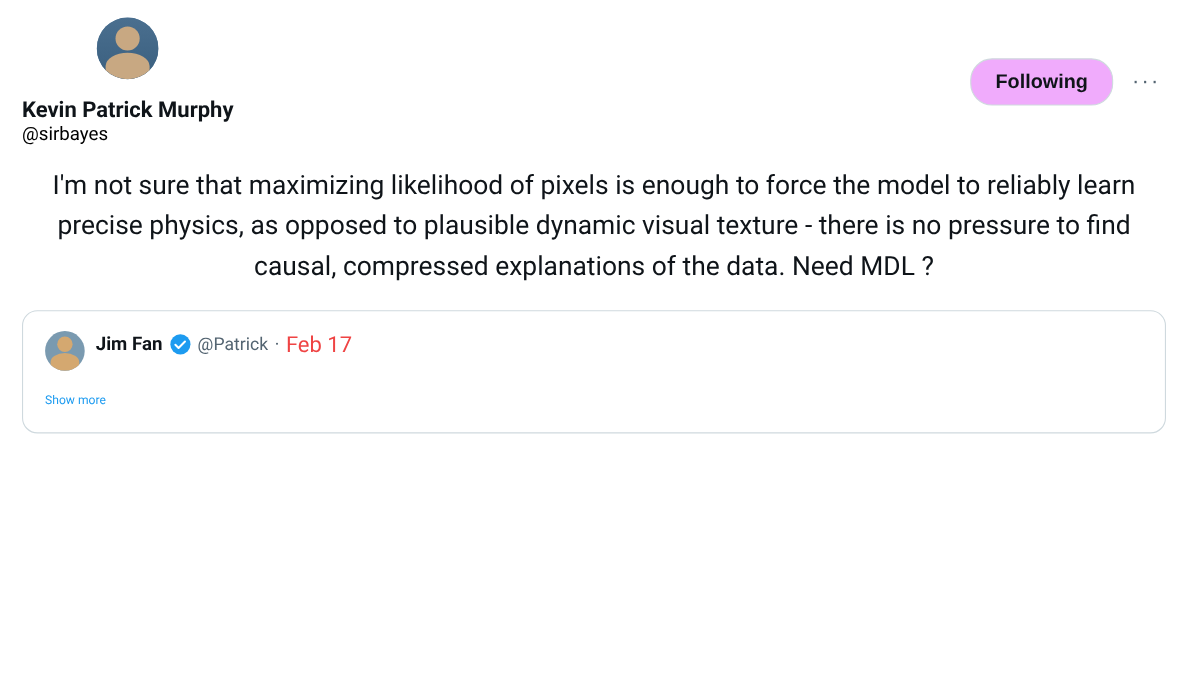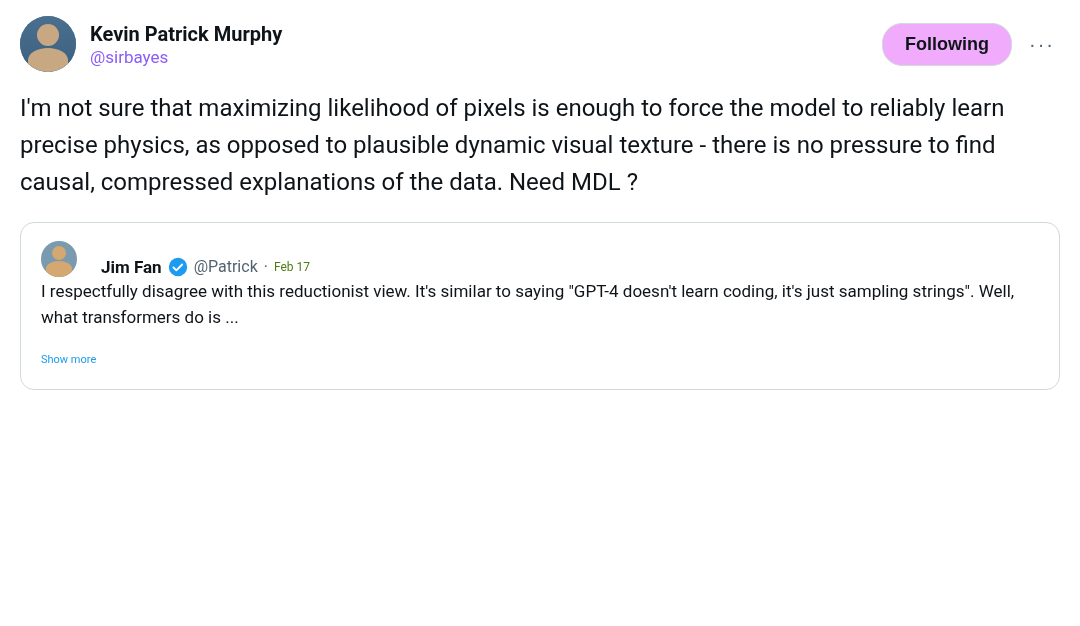--- a/index.html
+++ b/index.html
@@ -25,20 +25,21 @@
       display: flex;
       align-items: center;
       justify-content: space-between;
       margin-bottom: 18px;
     }
 
     .tweet-author {
       display: flex;
       align-items: center;
       gap: 14px;
+      flex-direction: column;
     }
 
     .avatar {
       width: 56px;
       height: 56px;
       border-radius: 50%;
       background: #5a7fa0;
       overflow: hidden;
       flex-shrink: 0;
       display: flex;
@@ -85,21 +86,21 @@
 
     .author-name {
       font-size: 20px;
       font-weight: 700;
       color: #0f1419;
       line-height: 1.3;
     }
 
     .author-handle {
       font-size: 17px;
-      color: #8b5cf6;
+      color: #000000;
     }
 
     .header-actions {
       display: flex;
       align-items: center;
       gap: 12px;
     }
 
     .following-btn {
       padding: 10px 22px;
@@ -126,35 +127,36 @@
       color: #536471;
       letter-spacing: 2px;
     }
 
     
     .tweet-body {
       font-size: 24px;
       line-height: 1.55;
       color: #0f1419;
       margin-bottom: 20px;
+      text-align: center;
     }
 
     
     .quoted-tweet {
       border: 1.5px solid #cfd9de;
       border-radius: 14px;
       padding: 18px 20px 18px 20px;
       margin-top: 4px;
     }
 
     .quoted-header {
       display: flex;
-      align-items: flex-end;
-      gap: 24px;
-      margin-bottom: 1px;
+      align-items: flex-start;
+      gap: 10px;
+      margin-bottom: 12px;
     }
 
     .quoted-avatar {
       width: 36px;
       height: 36px;
       border-radius: 50%;
       background: #7a9ab0;
       overflow: hidden;
       flex-shrink: 0;
       position: relative;
@@ -214,22 +216,22 @@
       font-size: 16px;
       color: #536471;
     }
 
     .quoted-dot {
       font-size: 16px;
       color: #536471;
     }
 
     .quoted-date {
-      font-size: 12px;
-      color: #4d7c0f;
+      font-size: 20px;
+      color: #ef4444;
     }
 
     .quoted-body {
       font-size: 17px;
       line-height: 1.55;
       color: #0f1419;
     }
 
     .show-more-link {
       color: #1d9bf0;
@@ -277,18 +279,17 @@
             <circle cx="12" cy="12" r="11" fill="#1d9bf0"></circle>
             <path d="M6.5 12.5l3.5 3.5 7-7" stroke="white" stroke-width="2.2" stroke-linecap="round" stroke-linejoin="round"></path>
           </svg>
         </span>
         <span class="quoted-handle">@Patrick</span>
         <span class="quoted-dot">·</span>
         <span class="quoted-date">Feb 17</span>
       </div>
     </div>
     <div class="quoted-body">
-      <div class="quoted-body-para">I respectfully disagree with this reductionist view. It's similar to saying "GPT-4 doesn't learn coding, it's just sampling strings". Well, what transformers do is ...</div>
       <a class="show-more-link" href="#">Show more</a>
     </div>
   </div>
 
 </div>
 
 </body></html>

